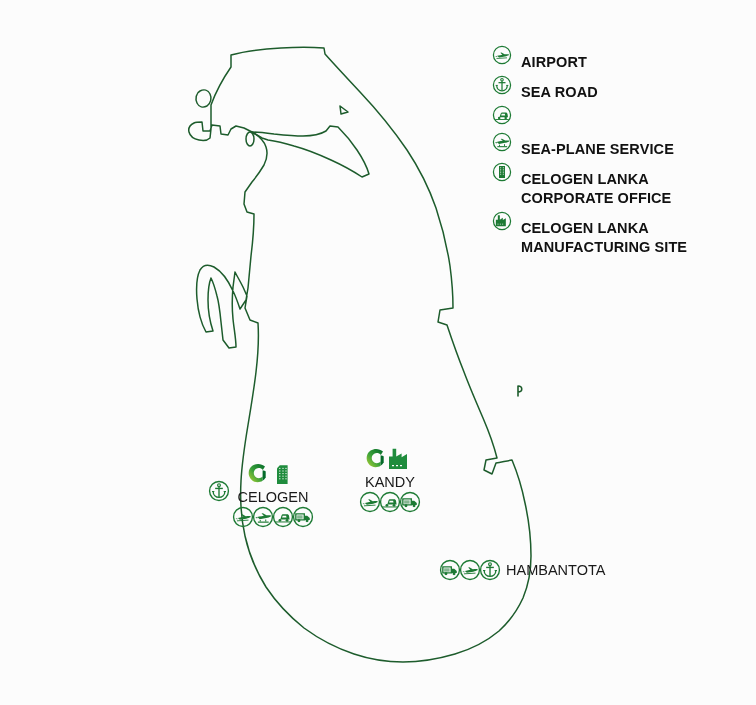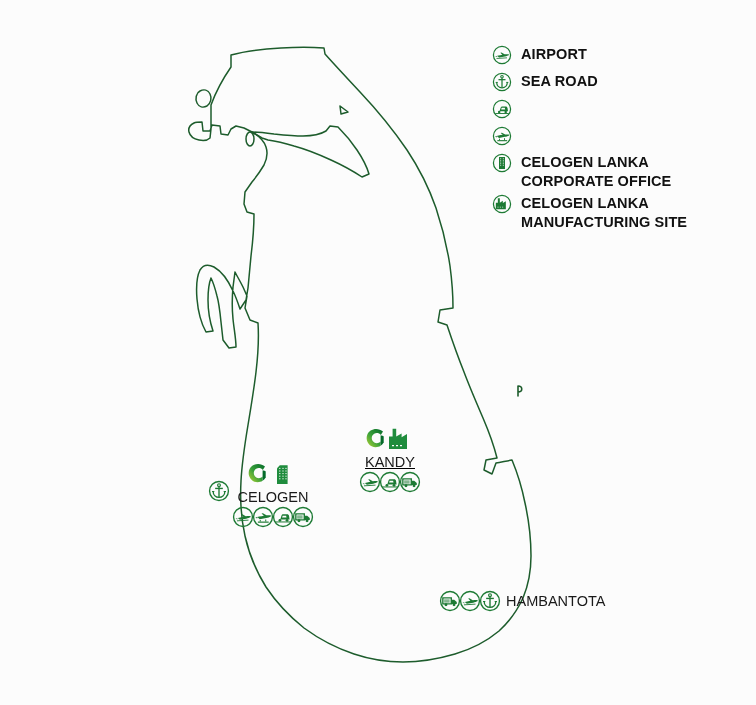--- a/index.html
+++ b/index.html
@@ -36,43 +36,44 @@
     margin-top:1px;
   }
   .legend-label{
     font-size:14.5px;
     font-weight:bold;
     color:#111111;
     letter-spacing:0.1px;
     line-height:19px;
     white-space:pre-line;
     padding-top:1px;
+    margin-top:8px;
   }
 
   
   .city{position:absolute;}
   .city-logo{display:flex;align-items:flex-end;justify-content:center;height:30px;}
   .city-name{
     font-size:14.5px;
     color:#1a1a1a;
     text-align:center;
     line-height:15px;
     margin-top:1px;
     white-space:nowrap;
   }
   .icon-row{display:flex;justify-content:center;margin-top:1px;}
   .icon-row .fac-icon{width:22px;height:22px;margin:0 -1px;}
 
   
   #city-colombo{left:218px;top:459px;width:110px;}
   #colombo-seaport{position:absolute;left:208px;top:480px;width:22px;height:22px;}
   
-  #city-kandy{left:340px;top:424px;width:100px;text-decoration:underline;}
-  
-  #city-hambantota{left:440px;top:590px;display:flex;align-items:center;}
+  #city-kandy{left:340px;top:444px;width:100px;}
+  
+  #city-hambantota{left:440px;top:559px;display:flex;align-items:center;}
   #city-hambantota .icon-row{margin-top:0;}
   #hambantota-label{
     font-size:14.5px;color:#1a1a1a;margin-left:6px;white-space:nowrap;line-height:15px;
   }
 </style>
 </head>
 <body>
 
 <div id="stage">
 
@@ -238,20 +239,21 @@
     </div>
 
 
     <div class="legend-row">
       <svg class="legend-icon" viewBox="0 0 24 24">
         <circle cx="12" cy="12" r="10.3" fill="none" stroke="#1d7a34" stroke-width="1.5"></circle>
         <path d="M3.6 12.6 C6 11.8 9.4 11.1 13 10.6 L10.4 8.3 L11.9 8 L15.8 10.2 C17.5 10 19 10 20 10.2 C20.9 10.4 21 11.1 20.1 11.6 C19.2 12.1 17.6 12.6 15.6 13 L8.4 14.4 L6.4 12.6 L5.1 12.8 L6 14 Z" fill="#1d7a34"></path>
         <path d="M9 15.2 L9 17 M15 14.6 L15 17" stroke="#1d7a34" stroke-width="1.1"></path>
         <path d="M6.4 17.6 L18.2 17.6" stroke="#1d7a34" stroke-width="1.3"></path>
       </svg>
+      <div class="legend-label">SEA-PLANE SERVICE</div>
     </div>
 
     <div class="legend-row">
       <svg class="legend-icon" viewBox="0 0 24 24">
         <circle cx="12" cy="12" r="10.3" fill="none" stroke="#1d7a34" stroke-width="1.5"></circle>
         <path d="M8.4 4.8 L15.6 4.8 L15.6 19.2 L8.4 19.2 Z" fill="#1d7a34"></path>
         <path d="M9.8 6.8 L11 6.8 M9.8 8.8 L11 8.8 M9.8 10.8 L11 10.8 M9.8 12.8 L11 12.8 M9.8 14.8 L11 14.8" stroke="#fcfcfc" stroke-width="0.9"></path>
         <path d="M13 6.8 L14.2 6.8 M13 8.8 L14.2 8.8 M13 10.8 L14.2 10.8 M13 12.8 L14.2 12.8 M13 14.8 L14.2 14.8" stroke="#fcfcfc" stroke-width="0.9"></path>
       </svg>
       <div class="legend-label">CELOGEN LANKA

